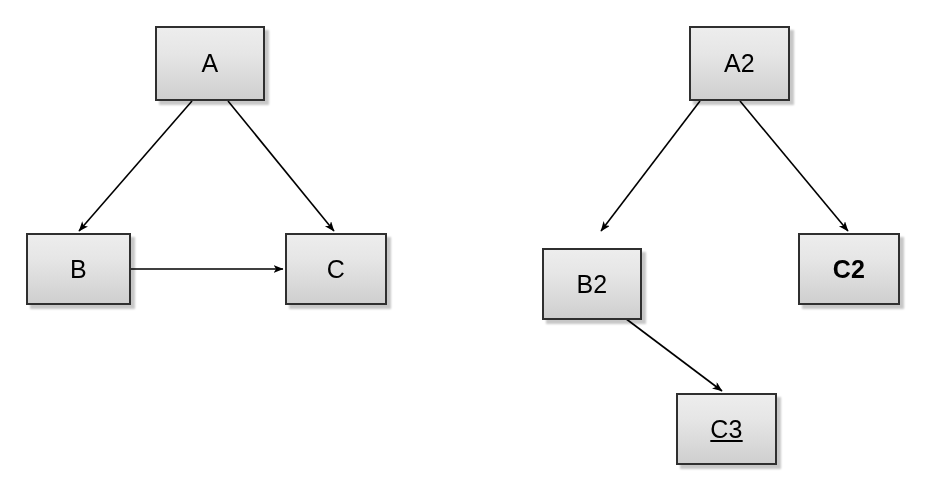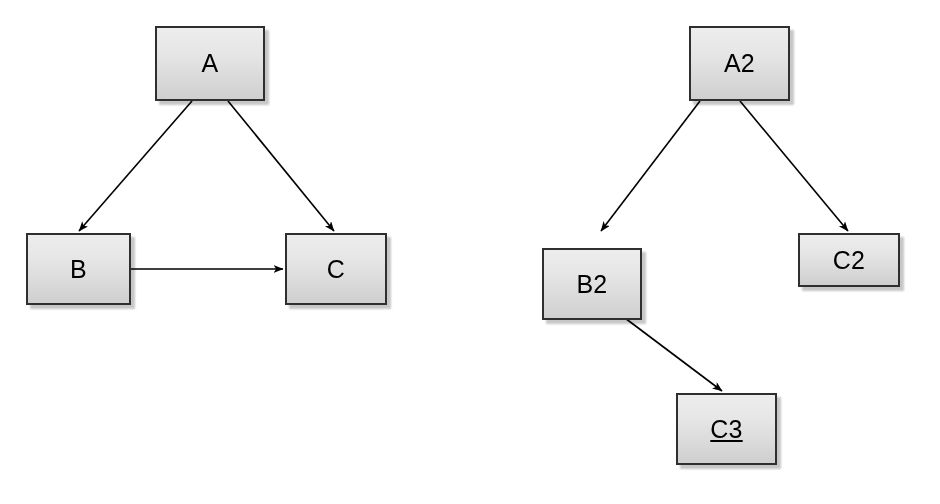--- a/index.html
+++ b/index.html
@@ -73,21 +73,21 @@
       </div>
       <div class="node" style="left: 285px; top: 233px; width: 102px; height: 72px;">
         <span class="node-label">C</span>
       </div>
       <div class="node" style="left: 669px; top: 26px; width: 101px; height: 75px; margin-left: 20px;">
         <span class="node-label">A2</span>
       </div>
       <div class="node" style="left: 542px; top: 248px; width: 100px; height: 72px;">
         <span class="node-label">B2</span>
       </div>
-      <div class="node" style="left: 798px; top: 233px; width: 102px; height: 54px;">
+      <div class="node" style="left: 798px; top: 233px; width: 102px; height: 72px; font-weight: bold;">
         <span class="node-label">C2</span>
       </div>
       <div class="node" style="left: 676px; top: 393px; width: 101px; height: 72px; text-decoration: underline;">
         <span class="node-label">C3</span>
       </div>
     </div>
 
 </div>
 
 </body></html>

